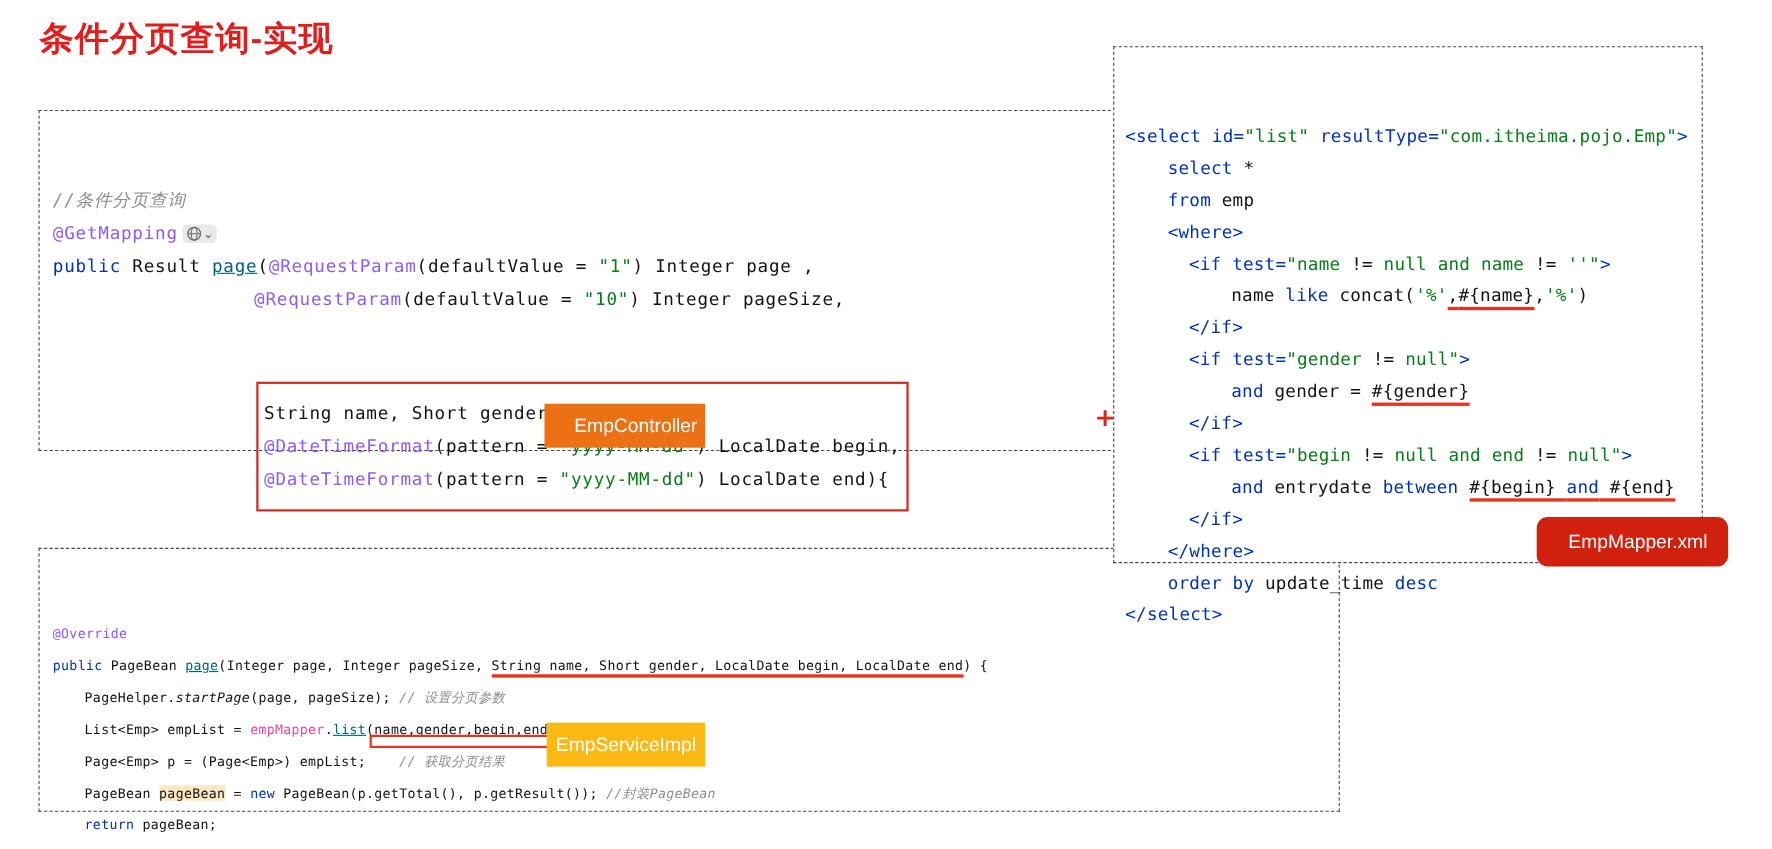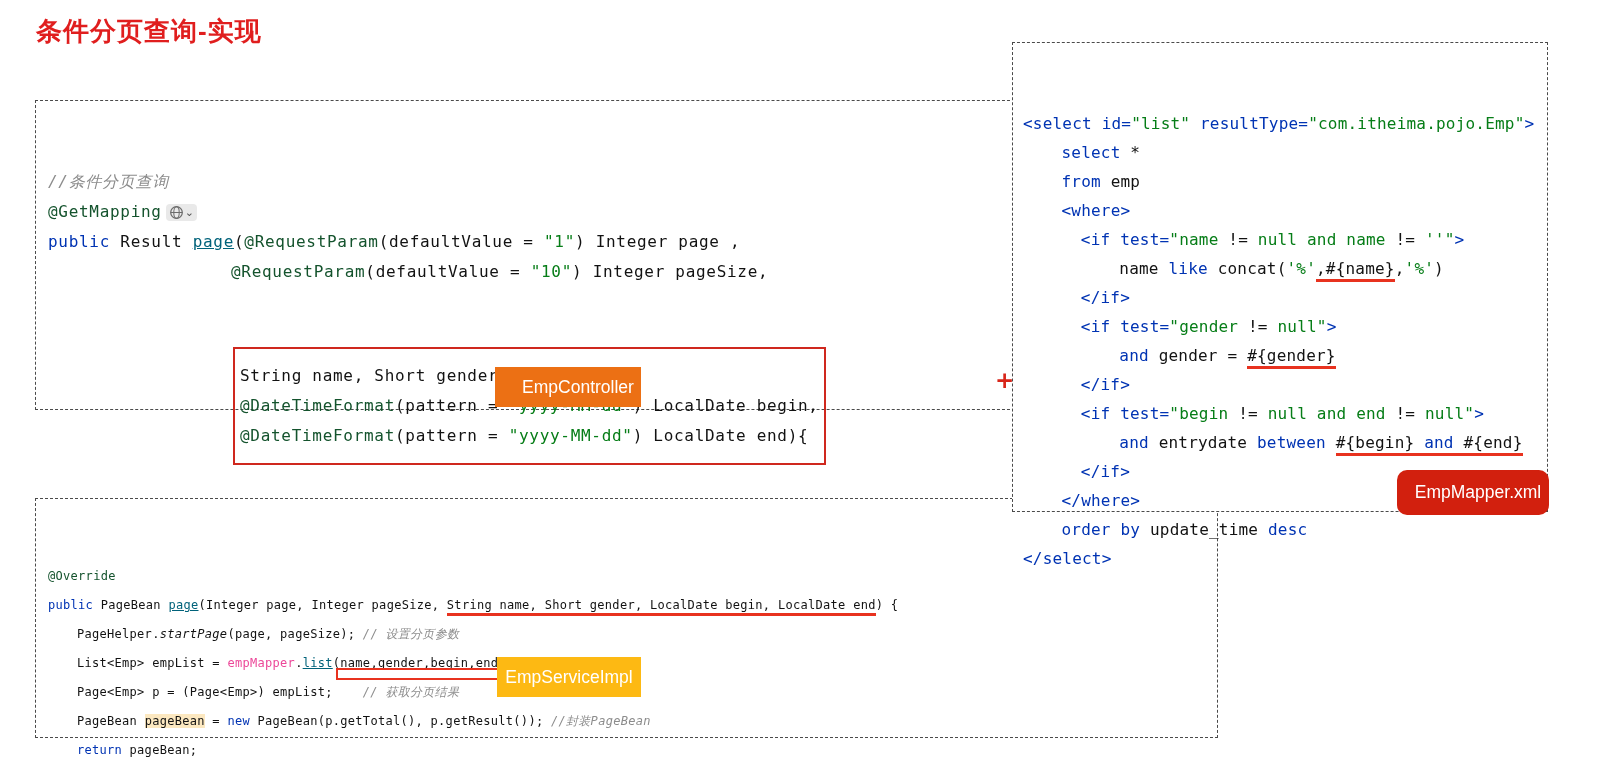--- a/index.html
+++ b/index.html
@@ -3,37 +3,37 @@
 <meta charset="utf-8">
 <style>
   * { margin:0; padding:0; box-sizing:border-box; }
   html,body { background:#fff; }
   .page {
     position:relative; width:1611px; height:772px; background:#ffffff;
     overflow:hidden; font-family:"Liberation Sans", sans-serif;
   }
   .title {
     position:absolute; left:36px; top:14px;
-    font-size:26px; font-weight:800; color:#E01E1E;
+    font-size:31px; font-weight:800; color:#E01E1E;
     letter-spacing:1px;
   }
   .code-block {
     position:absolute; background:#ffffff;
     border:1.6px dashed #4a4a4a;
     font-family:"DejaVu Sans Mono","Liberation Mono",monospace;
     color:#111; white-space:pre;
   }
   #blk-controller { left:35px;  top:100px; width:985px;  padding:6px 12px; font-size:16px; line-height:30px; letter-spacing:0.7px; height:310px; z-index:1; }
   #blk-mapper     { left:1012px; top:42px;  width:536px;  padding:8px 10px; font-size:16px; line-height:29px; letter-spacing:0.2px; height:470px; z-index:3; }
   #blk-service    { left:35px;  top:498px; width:1183px; padding:5px 12px; font-size:12px; line-height:29px; letter-spacing:0.3px; height:240px; z-index:2; }
   .cl { white-space:pre; }
   
   .tk-p  { color:#121212; }
   .tk-k  { color:#0033B3; }
-  .tk-a  { color:#14532d; }
+  .tk-a  { color:#8b5cf6; }
   .tk-s  { color:#067D17; }
   .tk-m  { color:#00627A;text-decoration:underline; }
   .tk-f  { color:#ec4899; }
   .tk-c  { color:#8C8C8C; font-style:italic; }
   .tk-st { color:#121212; font-style:italic; }
   .hl { background:#FCE8C0; }
   
   .u-line { border-bottom:3px solid #E8321F; padding-bottom:1px; }
   .u-box  { position:relative; }
   .u-box::after {
@@ -45,21 +45,21 @@
     margin-left:calc(19ch + 2px); padding:12px 5px;
   }
   
   .badge {
     position:absolute; color:#fff; font-size:17.5px; font-weight:500;
     display:flex; align-items:center; justify-content:center;
     font-family:"Liberation Sans", sans-serif; z-index:5;
   }
   #badge-controller { left:495px; top:367px; width:146px; height:40px; background:#EC7014;padding-left:20px; }
   #badge-service    { left:497px; top:657px; width:144px; height:40px; background:#FDB913; }
-  #badge-mapper     { left:1397px; top:470px; width:152px; height:45px; background:#D2200E; border-radius:10px;padding-left:10px; }
+  #badge-mapper     { left:1397px; top:470px; width:174px; height:45px; background:#D2200E; border-radius:10px;padding-left:10px; }
   .plus-sign {
     position:absolute; left:995px; top:367px; color:#D8261A;
     font-size:23px; font-weight:700; z-index:4;
     font-family:"DejaVu Sans", sans-serif;
   }
   
   .chip {
     display:inline-flex; align-items:center; vertical-align:-3px;
     background:#E9E9E9; border-radius:4px; padding:1px 3px; margin-left:4px;
     line-height:normal;

